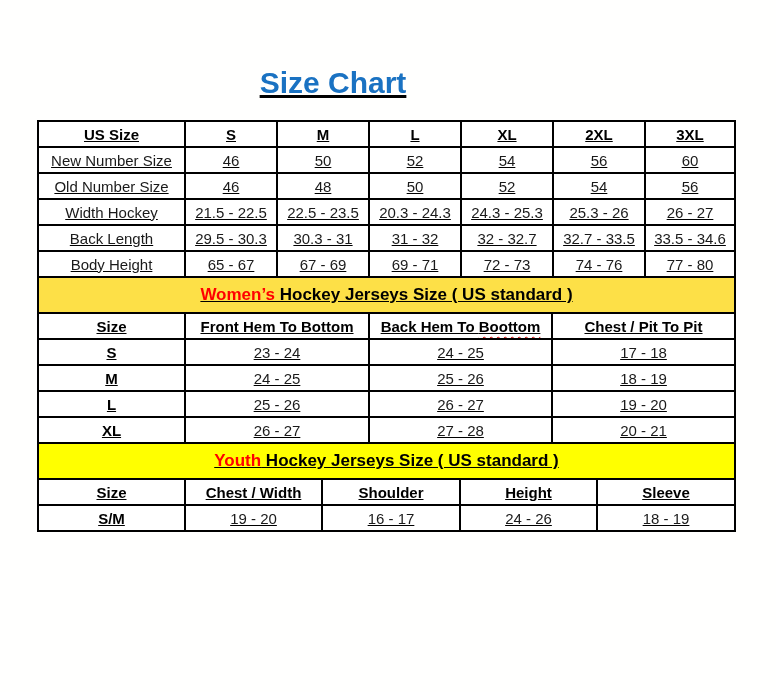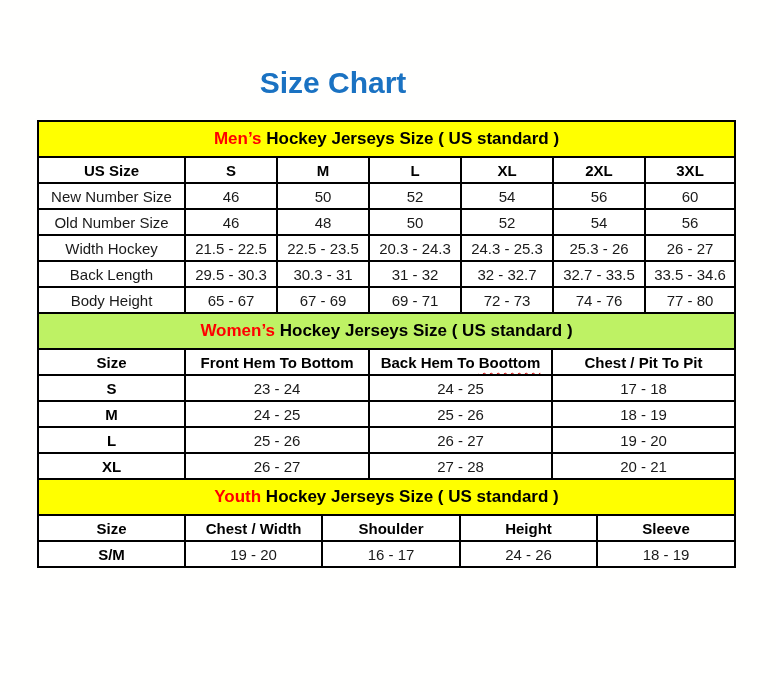--- a/index.html
+++ b/index.html
@@ -9,20 +9,21 @@
     font-family: "Liberation Sans", sans-serif;
   }
   body {
     width: 776px;
     height: 692px;
     overflow: hidden;
   }
   .page {
     width: 592px;
     margin-left: 37px;
+    text-decoration: underline;
   }
   h1.page-title {
     margin: 0;
     padding-top: 66px;
     padding-bottom: 20px;
     text-align: center;
     font-size: 30px;
     font-weight: bold;
     letter-spacing: 0px;
     color: #1a72c2;
@@ -88,23 +89,20 @@
       <colgroup>
         <col style="width: 147px;">
         <col style="width: 92px;">
         <col style="width: 92px;">
         <col style="width: 92px;">
         <col style="width: 92px;">
         <col style="width: 92px;">
         <col style="width: 90px;">
       </colgroup>
       <tbody>
-        <tr class="band">
-          <td colspan="7" style="background: rgb(255, 255, 0);"><span class="hl" style="color: rgb(255, 0, 0);">Men’s</span> Hockey Jerseys Size ( US standard )</td>
-        </tr>
         <tr class="head">
           <th>US Size</th>
           <th>S</th>
           <th>M</th>
           <th>L</th>
           <th>XL</th>
           <th>2XL</th>
           <th>3XL</th>
         </tr>
         <tr class="data">
@@ -157,21 +155,21 @@
 
   <table class="size-table">
       <colgroup>
         <col style="width: 147px;">
         <col style="width: 184px;">
         <col style="width: 183px;">
         <col style="width: 183px;">
       </colgroup>
       <tbody>
         <tr class="band">
-          <td colspan="4" style="background: #bef264;"><span class="hl" style="color: rgb(255, 0, 0);">Women’s</span> Hockey Jerseys Size ( US standard )</td>
+          <td colspan="4" style="background: #fde047;"><span class="hl" style="color: rgb(255, 0, 0);">Women’s</span> Hockey Jerseys Size ( US standard )</td>
         </tr>
         <tr class="head">
           <th>Size</th>
           <th>Front Hem To Bottom</th>
           <th>Back Hem To <span class="squiggle">Boottom</span></th>
           <th>Chest / Pit To Pit</th>
         </tr>
         <tr class="data">
           <td class="rowlabel bold">S</td>
           <td>23 - 24</td>

